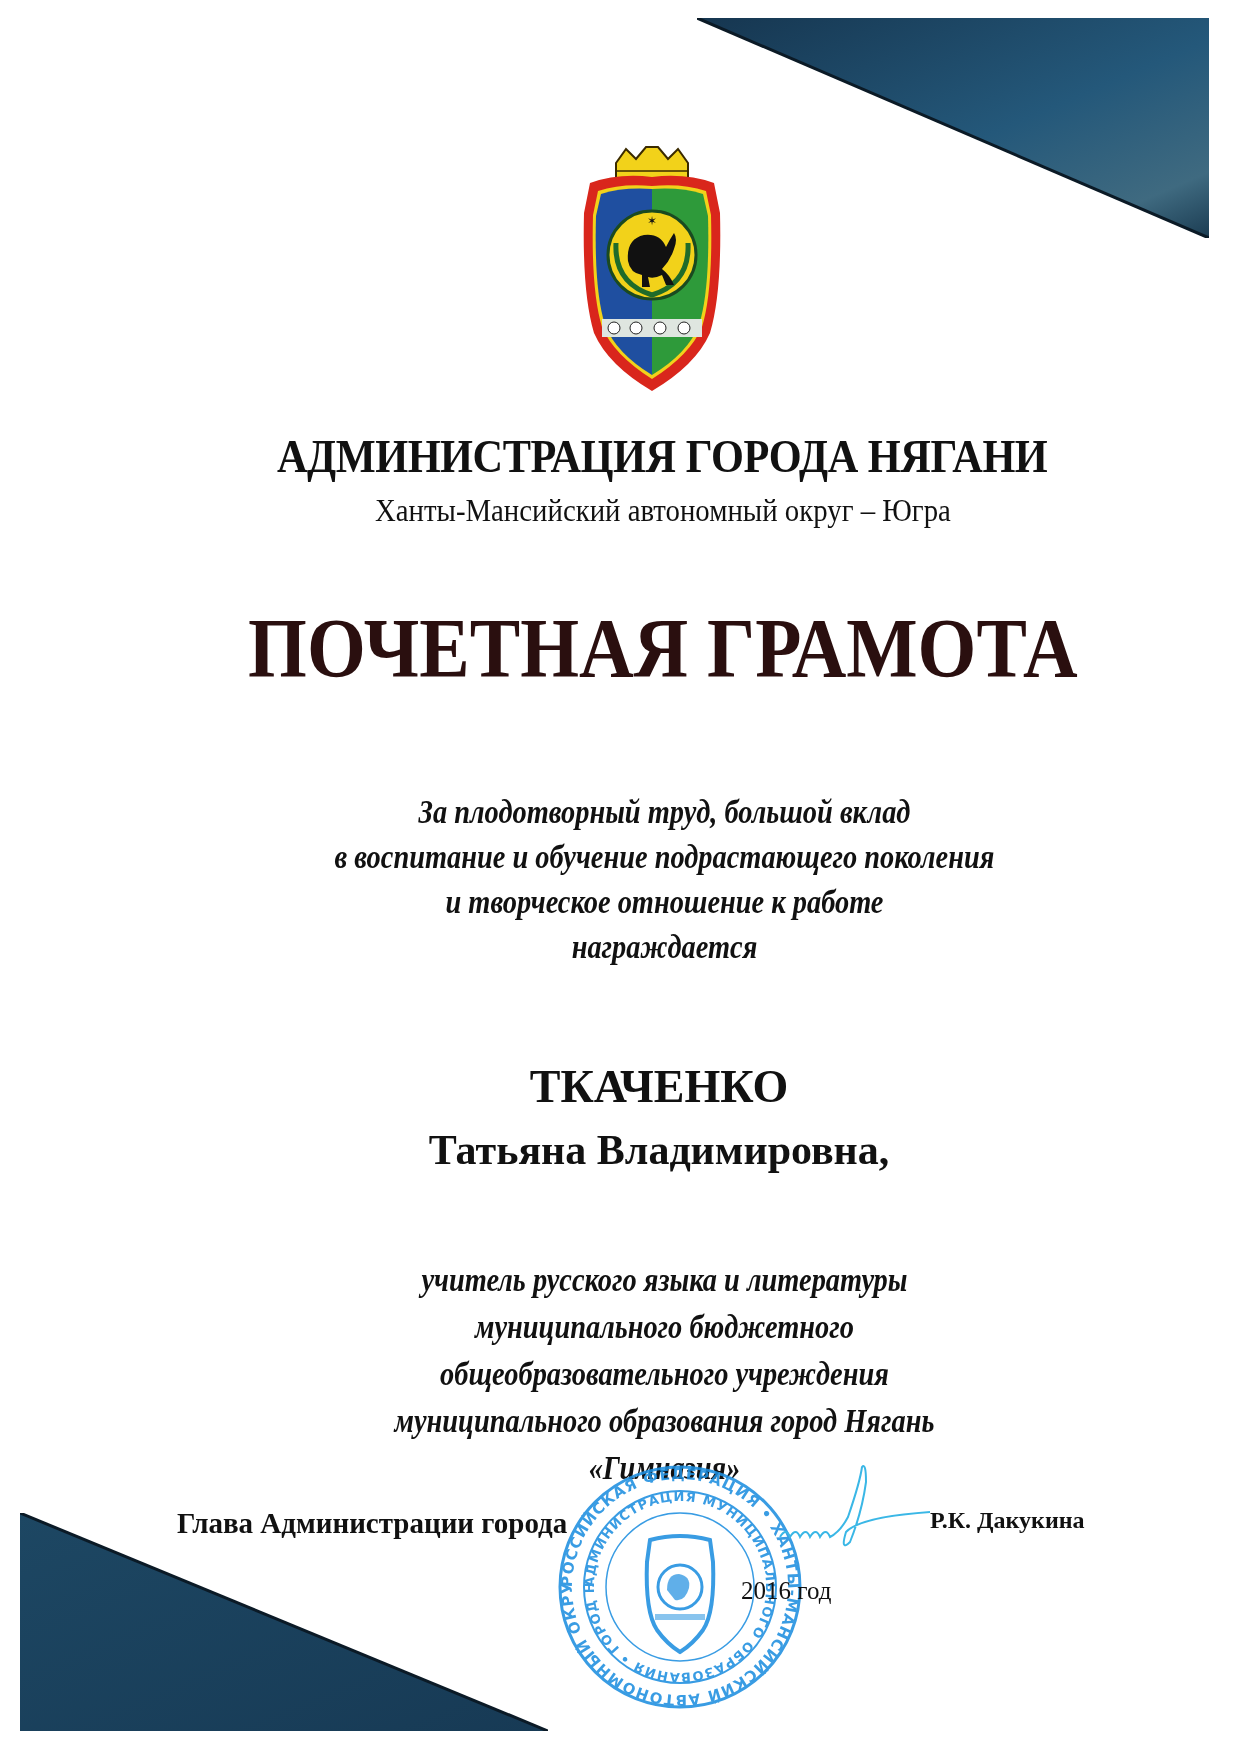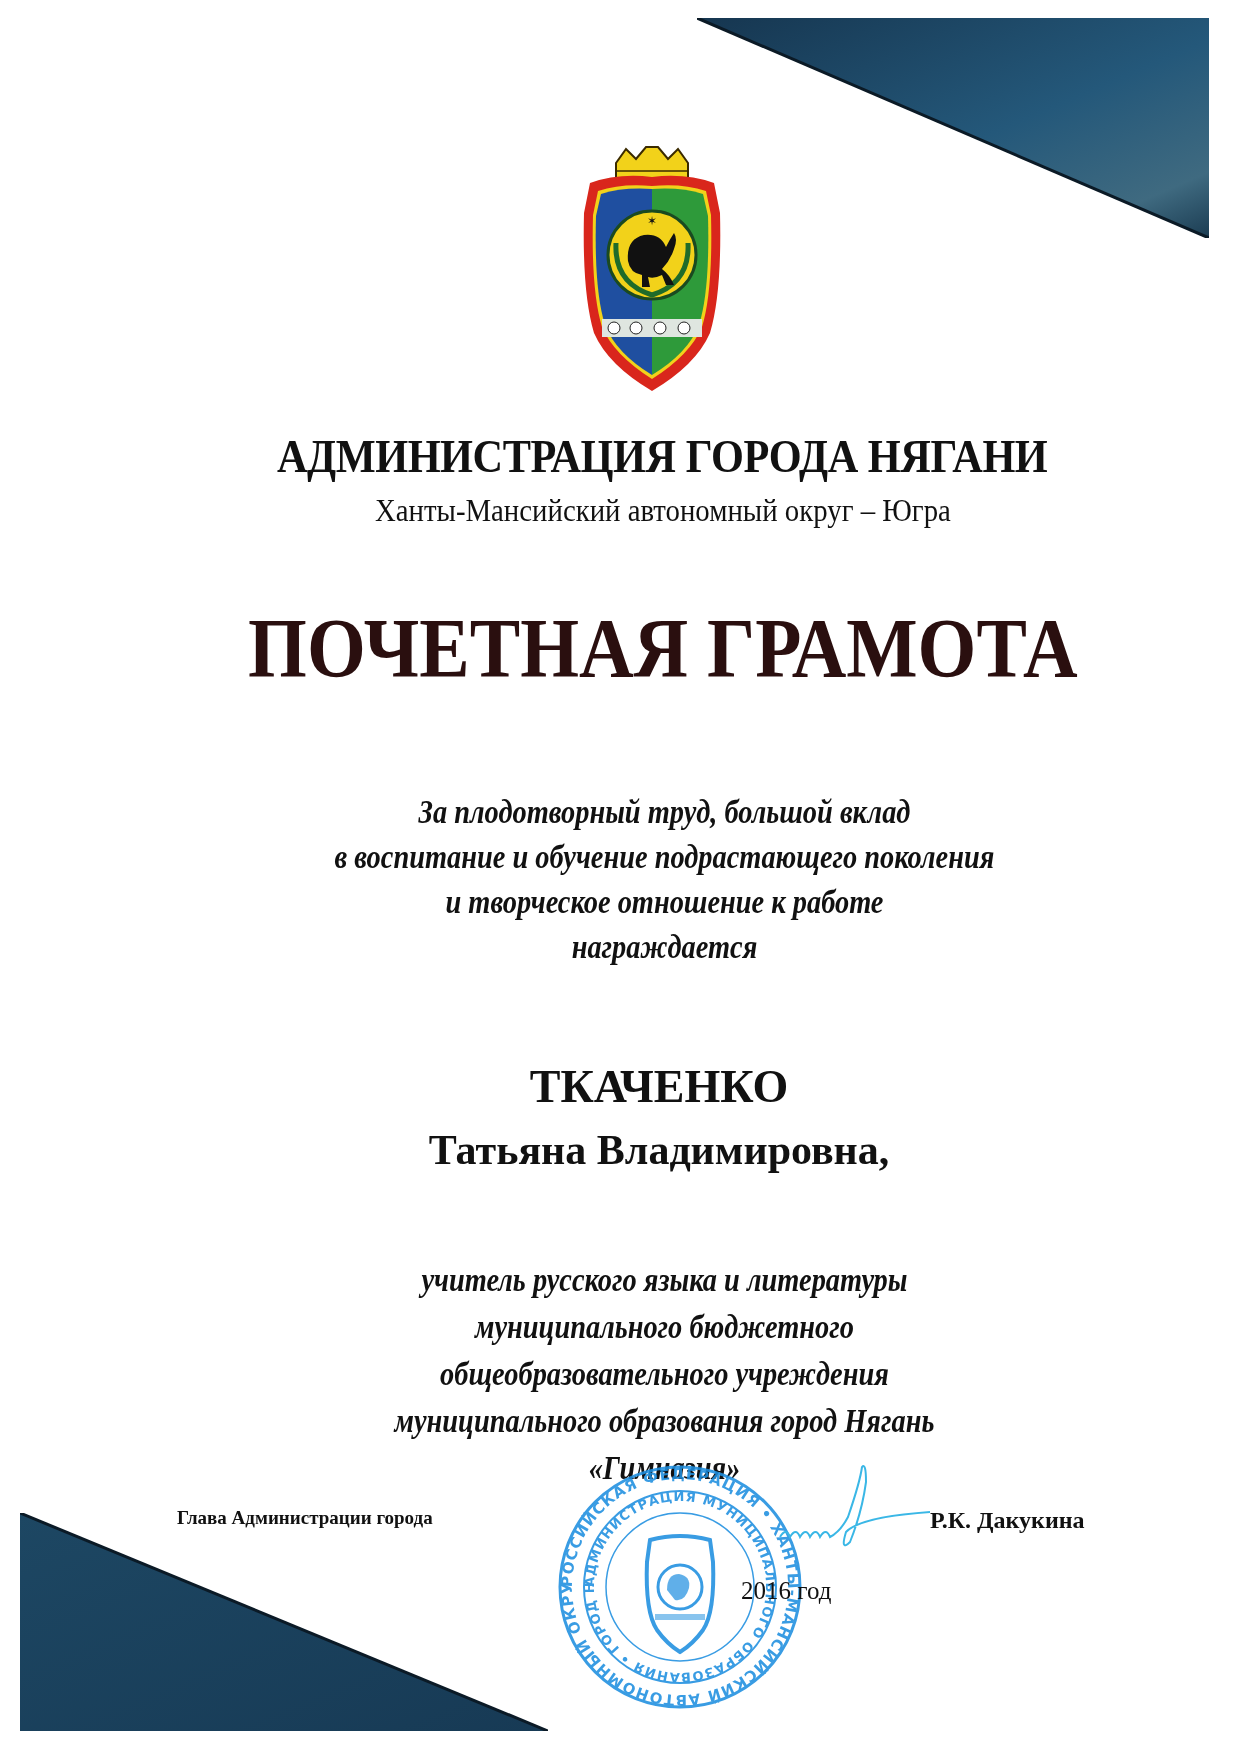--- a/index.html
+++ b/index.html
@@ -101,21 +101,21 @@
       font-weight: bold;
       line-height: 47px;
       transform: scaleX(0.86);
       transform-origin: 660px 0;
       margin-left: 38px;
     }
     .signer-title {
       position: absolute;
       left: 177px;
       top: 1507px;
-      font-size: 19px;
+      font-size: 29px;
       font-weight: bold;
       white-space: nowrap;
       z-index: 3;
     }
     .signer-name {
       position: absolute;
       left: 930px;
       top: 1507px;
       font-size: 24px;
       font-weight: bold;

